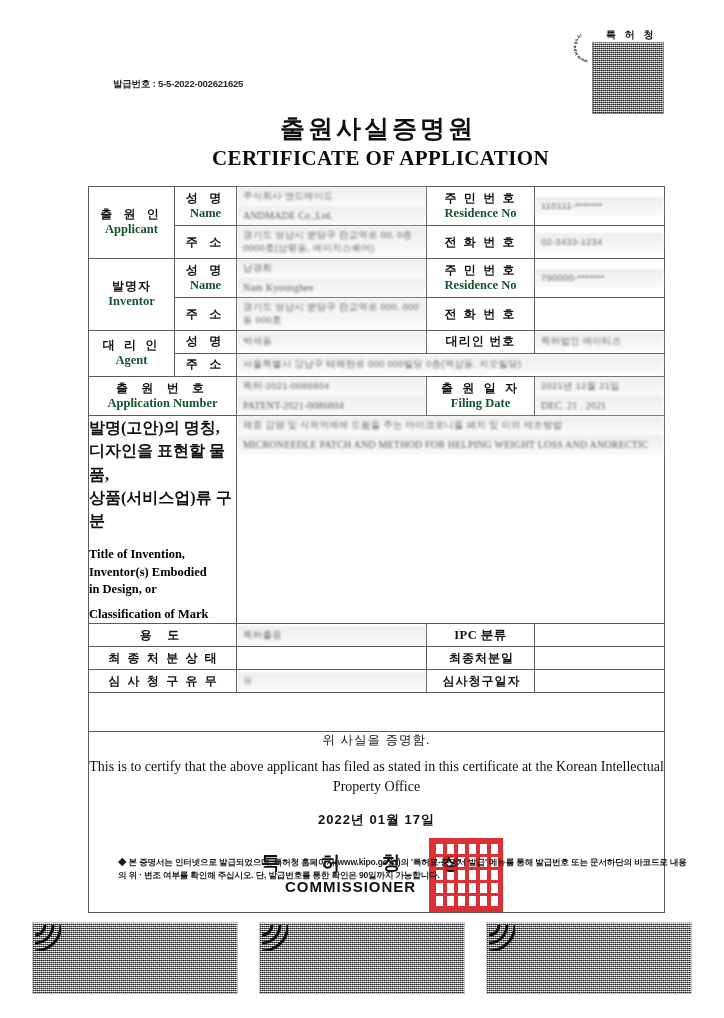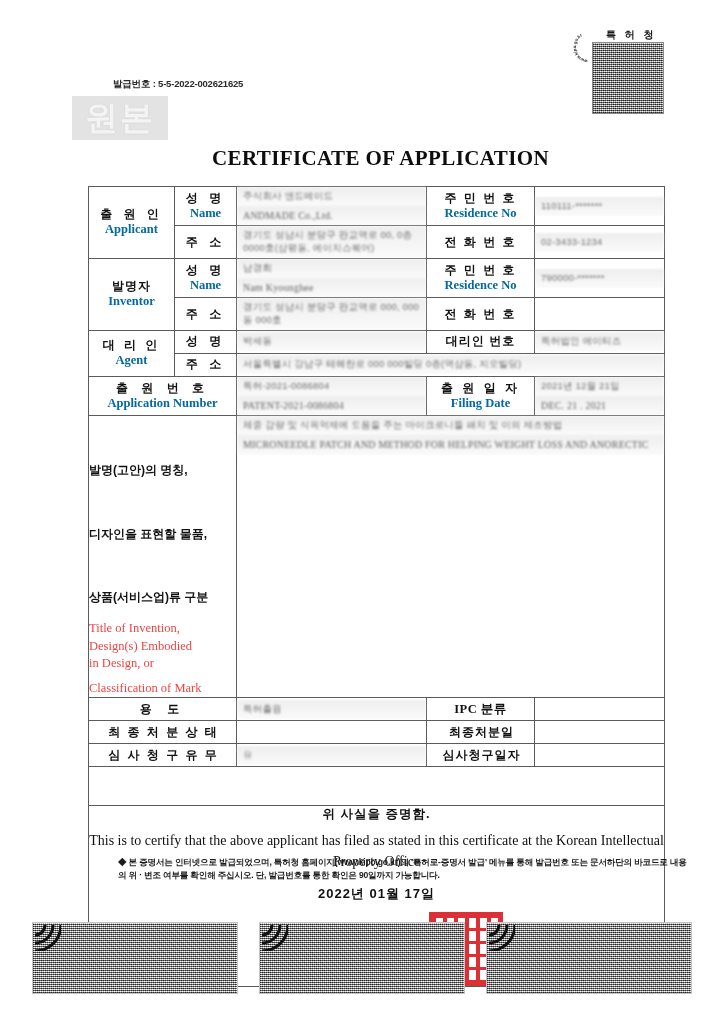--- a/index.html
+++ b/index.html
@@ -141,21 +141,21 @@
     font-weight: bold;
     letter-spacing: 4px;
     text-align: center;
     color: #111;
     line-height: 1.25;
   }
   .lbl-en {
     font-size: 12.5px;
     font-weight: bold;
     text-align: center;
-    color: #0369a1;
+    color: #14532d;
     line-height: 1.2;
   }
 
   .grp-label {
     text-align: center;
     padding: 2px 0;
   }
 
   .sub-label {
     text-align: center;
@@ -184,34 +184,33 @@
     background: transparent;
     filter: none;
     min-height: 11px;
   }
 
   .title-cell-label {
     padding: 4px 6px 6px 6px;
     text-align: left;
   }
   .title-cell-label .ko-line {
-    font-family: Liberation Sans, sans-serif;
-    font-size: 12px;
+    font-family: Liberation Serif, serif;
+    font-size: 16px;
     font-weight: bold;
     line-height: 1.45;
     letter-spacing: 0px;
     color: #111;
-    margin-top: 46px;
   }
   .title-cell-label .en-line {
     margin-top: 14px;
     font-size: 12.5px;
-    font-weight: normal;
+    font-weight: bold;
     line-height: 1.4;
-    color: #ef4444;
+    color: #000000;
   }
 
   .small-lbl {
     font-family: "Liberation Sans", sans-serif;
     font-size: 12px;
     font-weight: bold;
     text-align: center;
     letter-spacing: 6px;
     color: #111;
     padding-left: 6px;
@@ -222,21 +221,21 @@
     font-family: "Liberation Serif", serif;
     font-size: 12.5px;
   }
 
   
   .cert-cell { padding: 16px 18px 10px 18px; }
   .cert-ko {
     text-align: center;
     font-family: "Liberation Sans", sans-serif;
     font-size: 12.5px;
-    font-weight: bold;
+    font-weight: normal;
     letter-spacing: 1px;
     color: #111;
     margin-bottom: 8px;
   }
   .cert-en {
     font-size: 14px;
     line-height: 1.45;
     color: #0f0f0f;
     text-align: center;
   }
@@ -339,35 +338,35 @@
     height: 26px;
   }
 </style>
 </head>
 <body>
 
 <div class="page">
 
   <div class="issue-no">발급번호 : 5-5-2022-002621625</div>
 
-  <div class="watermark">원본</div>
 
   <div class="kipo-mark">
     <div class="kipo-label">특 허 청</div>
     <svg class="kipo-ring" viewBox="0 0 34 34">
       <defs>
           <path id="arcp" d="M 17,30 A 13,13 0 1 1 30,17"></path>
         </defs>
       <text font-size="4.4" font-family="Liberation Sans, sans-serif" font-weight="bold" fill="#1a1a1a">
         <textPath href="#arcp" startOffset="2%">www.kipo.go.kr</textPath>
       </text>
     </svg>
     <div class="qr"></div>
   </div>
 
+  <div class="title-ko">출원사실증명원</div>
   <div class="title-en">CERTIFICATE OF APPLICATION</div>
 
   <table class="doc-table">
     <colgroup>
       <col style="width:86px">
       <col style="width:62px">
       <col style="width:190px">
       <col style="width:108px">
       <col style="width:130px">
     </colgroup>
@@ -490,21 +489,21 @@
         <span class="val en">DEC. 21 . 2021</span>
       </td>
     </tr>
 
     <tr>
       <td colspan="2" class="title-cell-label" style="height:130px; vertical-align:top">
         <div class="ko-line">발명(고안)의 명칭,</div>
         <div class="ko-line">디자인을 표현할 물품,</div>
         <div class="ko-line">상품(서비스업)류 구분</div>
         <div class="en-line">Title of Invention,</div>
-        <div class="en-line" style="margin-top:0">Design(s) Embodied</div>
+        <div class="en-line" style="margin-top:0">Inventor(s) Embodied</div>
         <div class="en-line" style="margin-top:0">in Design, or</div>
         <div class="en-line" style="margin-top:7px">Classification of Mark</div>
       </td>
       <td colspan="3" style="vertical-align:top">
         <span class="val">체중 감량 및 식욕억제에 도움을 주는 마이크로니들 패치 및 이의 제조방법</span>
         <span class="val en">MICRONEEDLE PATCH AND METHOD FOR HELPING WEIGHT LOSS AND ANORECTIC</span>
       </td>
     </tr>
 
     <tr>

